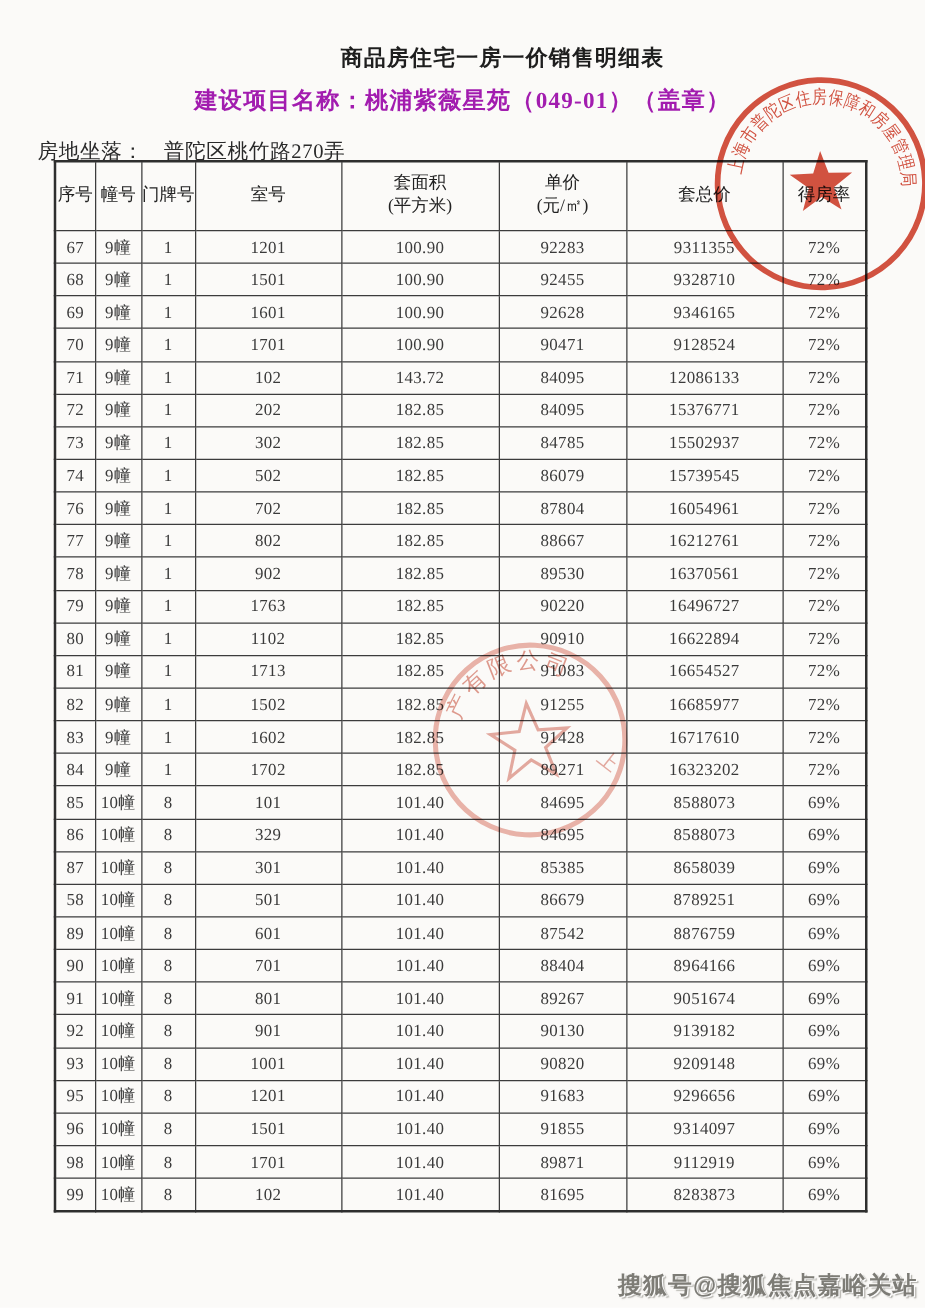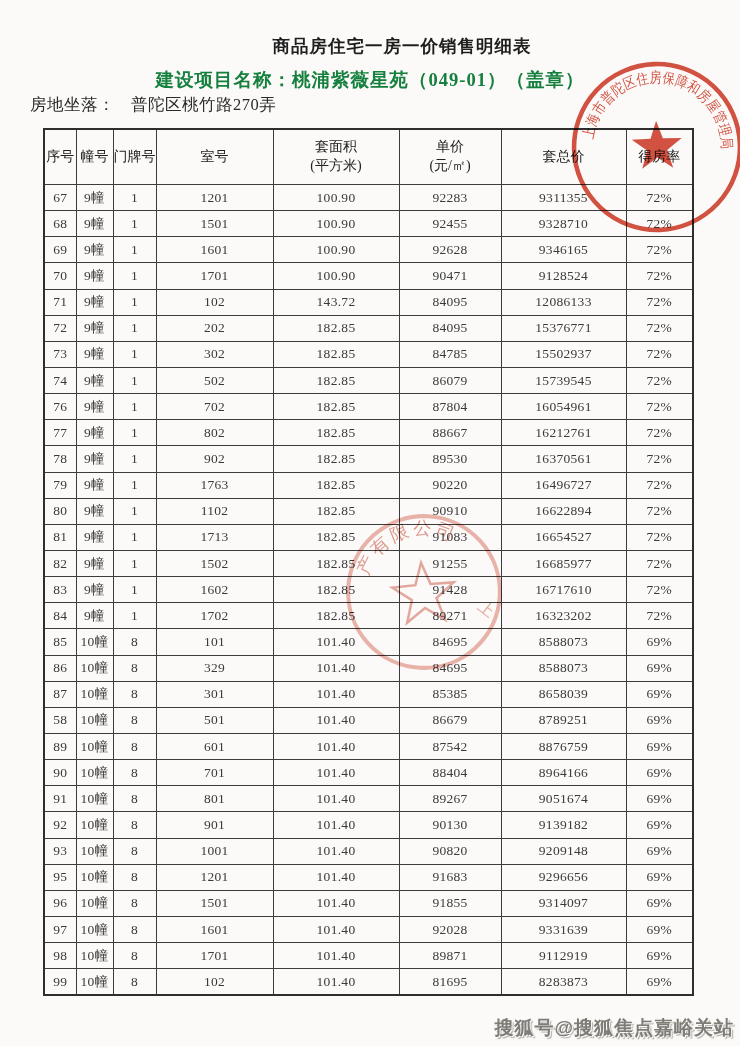--- a/index.html
+++ b/index.html
@@ -9,24 +9,24 @@
     font-family:"Liberation Serif","DejaVu Serif",serif;
     color:#2e2e2e;
   }
   .page{position:absolute;inset:0;}
   .title1{
     position:absolute;top:34px;left:0;width:740px;text-align:center;
     font-size:17.5px;font-weight:bold;letter-spacing:1px;color:#1e1e1e;margin-left:32px;
   }
   .title2{
     position:absolute;top:67px;left:0;width:740px;text-align:center;
-    font-size:18.5px;font-weight:bold;letter-spacing:1px;color:#15803d;
+    font-size:18.5px;font-weight:bold;letter-spacing:1px;color:#a21caf;
   }
   .locline{
-    position:absolute;top:94px;left:30px;font-size:16.5px;color:#2a2a2a;
+    position:absolute;top:110px;left:30px;font-size:16.5px;color:#2a2a2a;
     letter-spacing:0.5px;
   }
   .locline .loc-label{margin-right:16px;}
   table.price{
     position:absolute;left:43px;top:128px;width:649px;
     border-collapse:collapse;table-layout:fixed;
     background:transparent;
   }
   table.price th,table.price td{
     border:1.5px solid #3c3c3c;
@@ -366,30 +366,20 @@
           <td>96</td>
           <td>10幢</td>
           <td>8</td>
           <td>1501</td>
           <td>101.40</td>
           <td>91855</td>
           <td>9314097</td>
           <td>69%</td>
         </tr>
         <tr>
-          <td>97</td>
-          <td>10幢</td>
-          <td>8</td>
-          <td>1601</td>
-          <td>101.40</td>
-          <td>92028</td>
-          <td>9331639</td>
-          <td>69%</td>
-        </tr>
-        <tr>
           <td>98</td>
           <td>10幢</td>
           <td>8</td>
           <td>1701</td>
           <td>101.40</td>
           <td>89871</td>
           <td>9112919</td>
           <td>69%</td>
         </tr>
         <tr>

